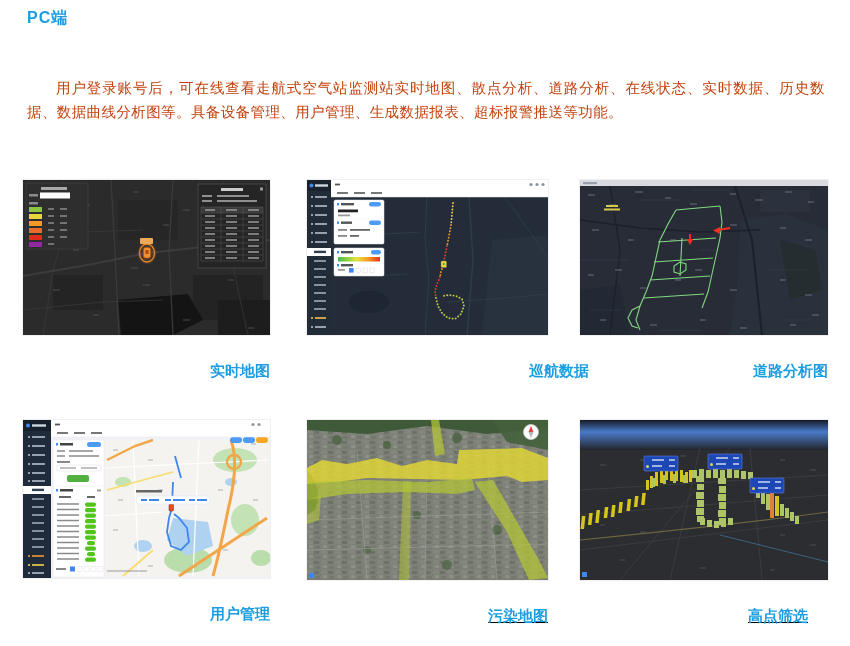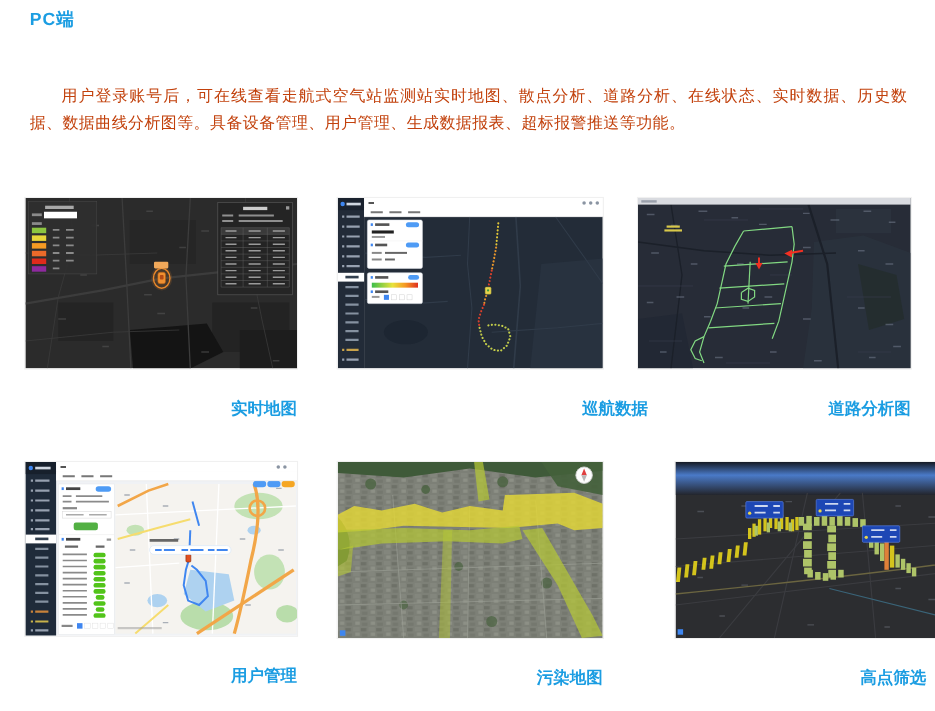--- a/index.html
+++ b/index.html
@@ -9,22 +9,22 @@
          color:#1B9DE2;letter-spacing:1px;}
   .desc{position:absolute;left:27px;top:76px;width:798px;margin:0;font-size:14.5px;
         line-height:24px;color:#c2410c;text-indent:2em;letter-spacing:.4px;text-align:justify;}
   figure{position:absolute;margin:0;padding:0;}
   .shot-img{display:block;outline:1px solid #f0f0f0;}
   figcaption{margin-top:27px;text-align:right;font-size:15px;font-weight:bold;color:#1B9DE2;}
   .f1{left:23px;top:180px;width:247px;}
   .f2{left:307px;top:180px;width:282px;}
   .f3{left:580px;top:180px;width:248px;}
   .f4{left:23px;top:420px;width:247px;}
-  .f5{left:307px;top:420px;width:241px;}
-  .f6{left:614px;top:420px;width:228px;}
+  .f5{left:307px;top:420px;width:241px;text-decoration:underline;}
+  .f6{left:580px;top:420px;width:228px;text-decoration:underline;}
 </style>
 </head>
 <body>
 
 <div class="page">
 
   <h1 class="title">PC端</h1>
   <p class="desc">用户登录账号后，可在线查看走航式空气站监测站实时地图、散点分析、道路分析、在线状态、实时数据、历史数据、数据曲线分析图等。具备设备管理、用户管理、生成数据报表、超标报警推送等功能。</p>
 
   <figure class="f1">

